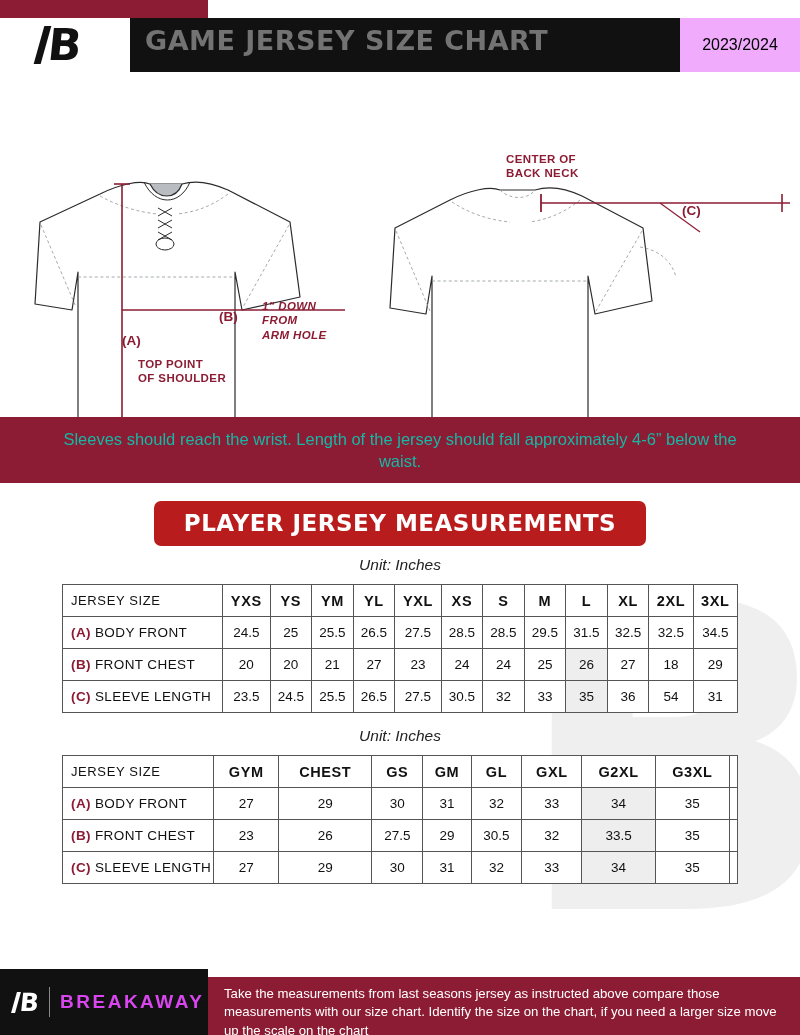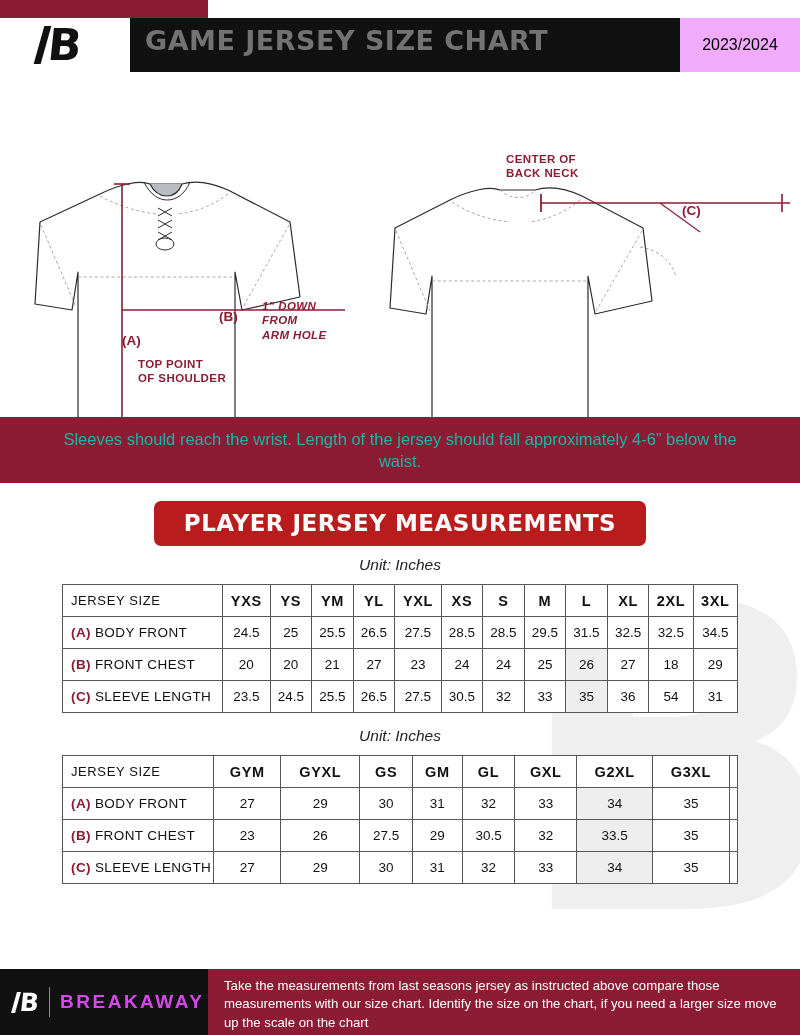--- a/index.html
+++ b/index.html
@@ -228,20 +228,21 @@
     letter-spacing: 2.5px;
     font-weight: bold;
   }
   .footer-right {
     flex: 1;
     background: #8c1c34;
     color: #ffffff;
     font-size: 13.2px;
     line-height: 1.4;
     padding: 8px 16px 0 16px;
+    margin-top: 8px;
   }
 </style>
 </head>
 <body>
 
 <div class="page">
 
   <div class="watermark">B</div>
 
   <div class="header">
@@ -399,21 +400,21 @@
   </div>
 
   <div class="section" style="margin-top:14px;">
     <div class="unit">Unit: Inches</div>
     <div class="tbl-wrap">
       <table class="goalie-tbl" id="goalie-table">
           <tbody>
             <tr class="hdr-row">
               <td class="lbl-cell">JERSEY SIZE</td>
               <td class="size-hdr">GYM</td>
-              <td class="size-hdr">GYXL</td>
+              <td class="size-hdr">CHEST</td>
               <td class="size-hdr">GS</td>
               <td class="size-hdr">GM</td>
               <td class="size-hdr">GL</td>
               <td class="size-hdr">GXL</td>
               <td class="size-hdr">G2XL</td>
               <td class="size-hdr">G3XL</td>
               <td class="size-hdr blank"></td>
             </tr>
             <tr>
               <td class="lbl-cell"><span class="tag">(A)</span><span>BODY FRONT</span></td>

